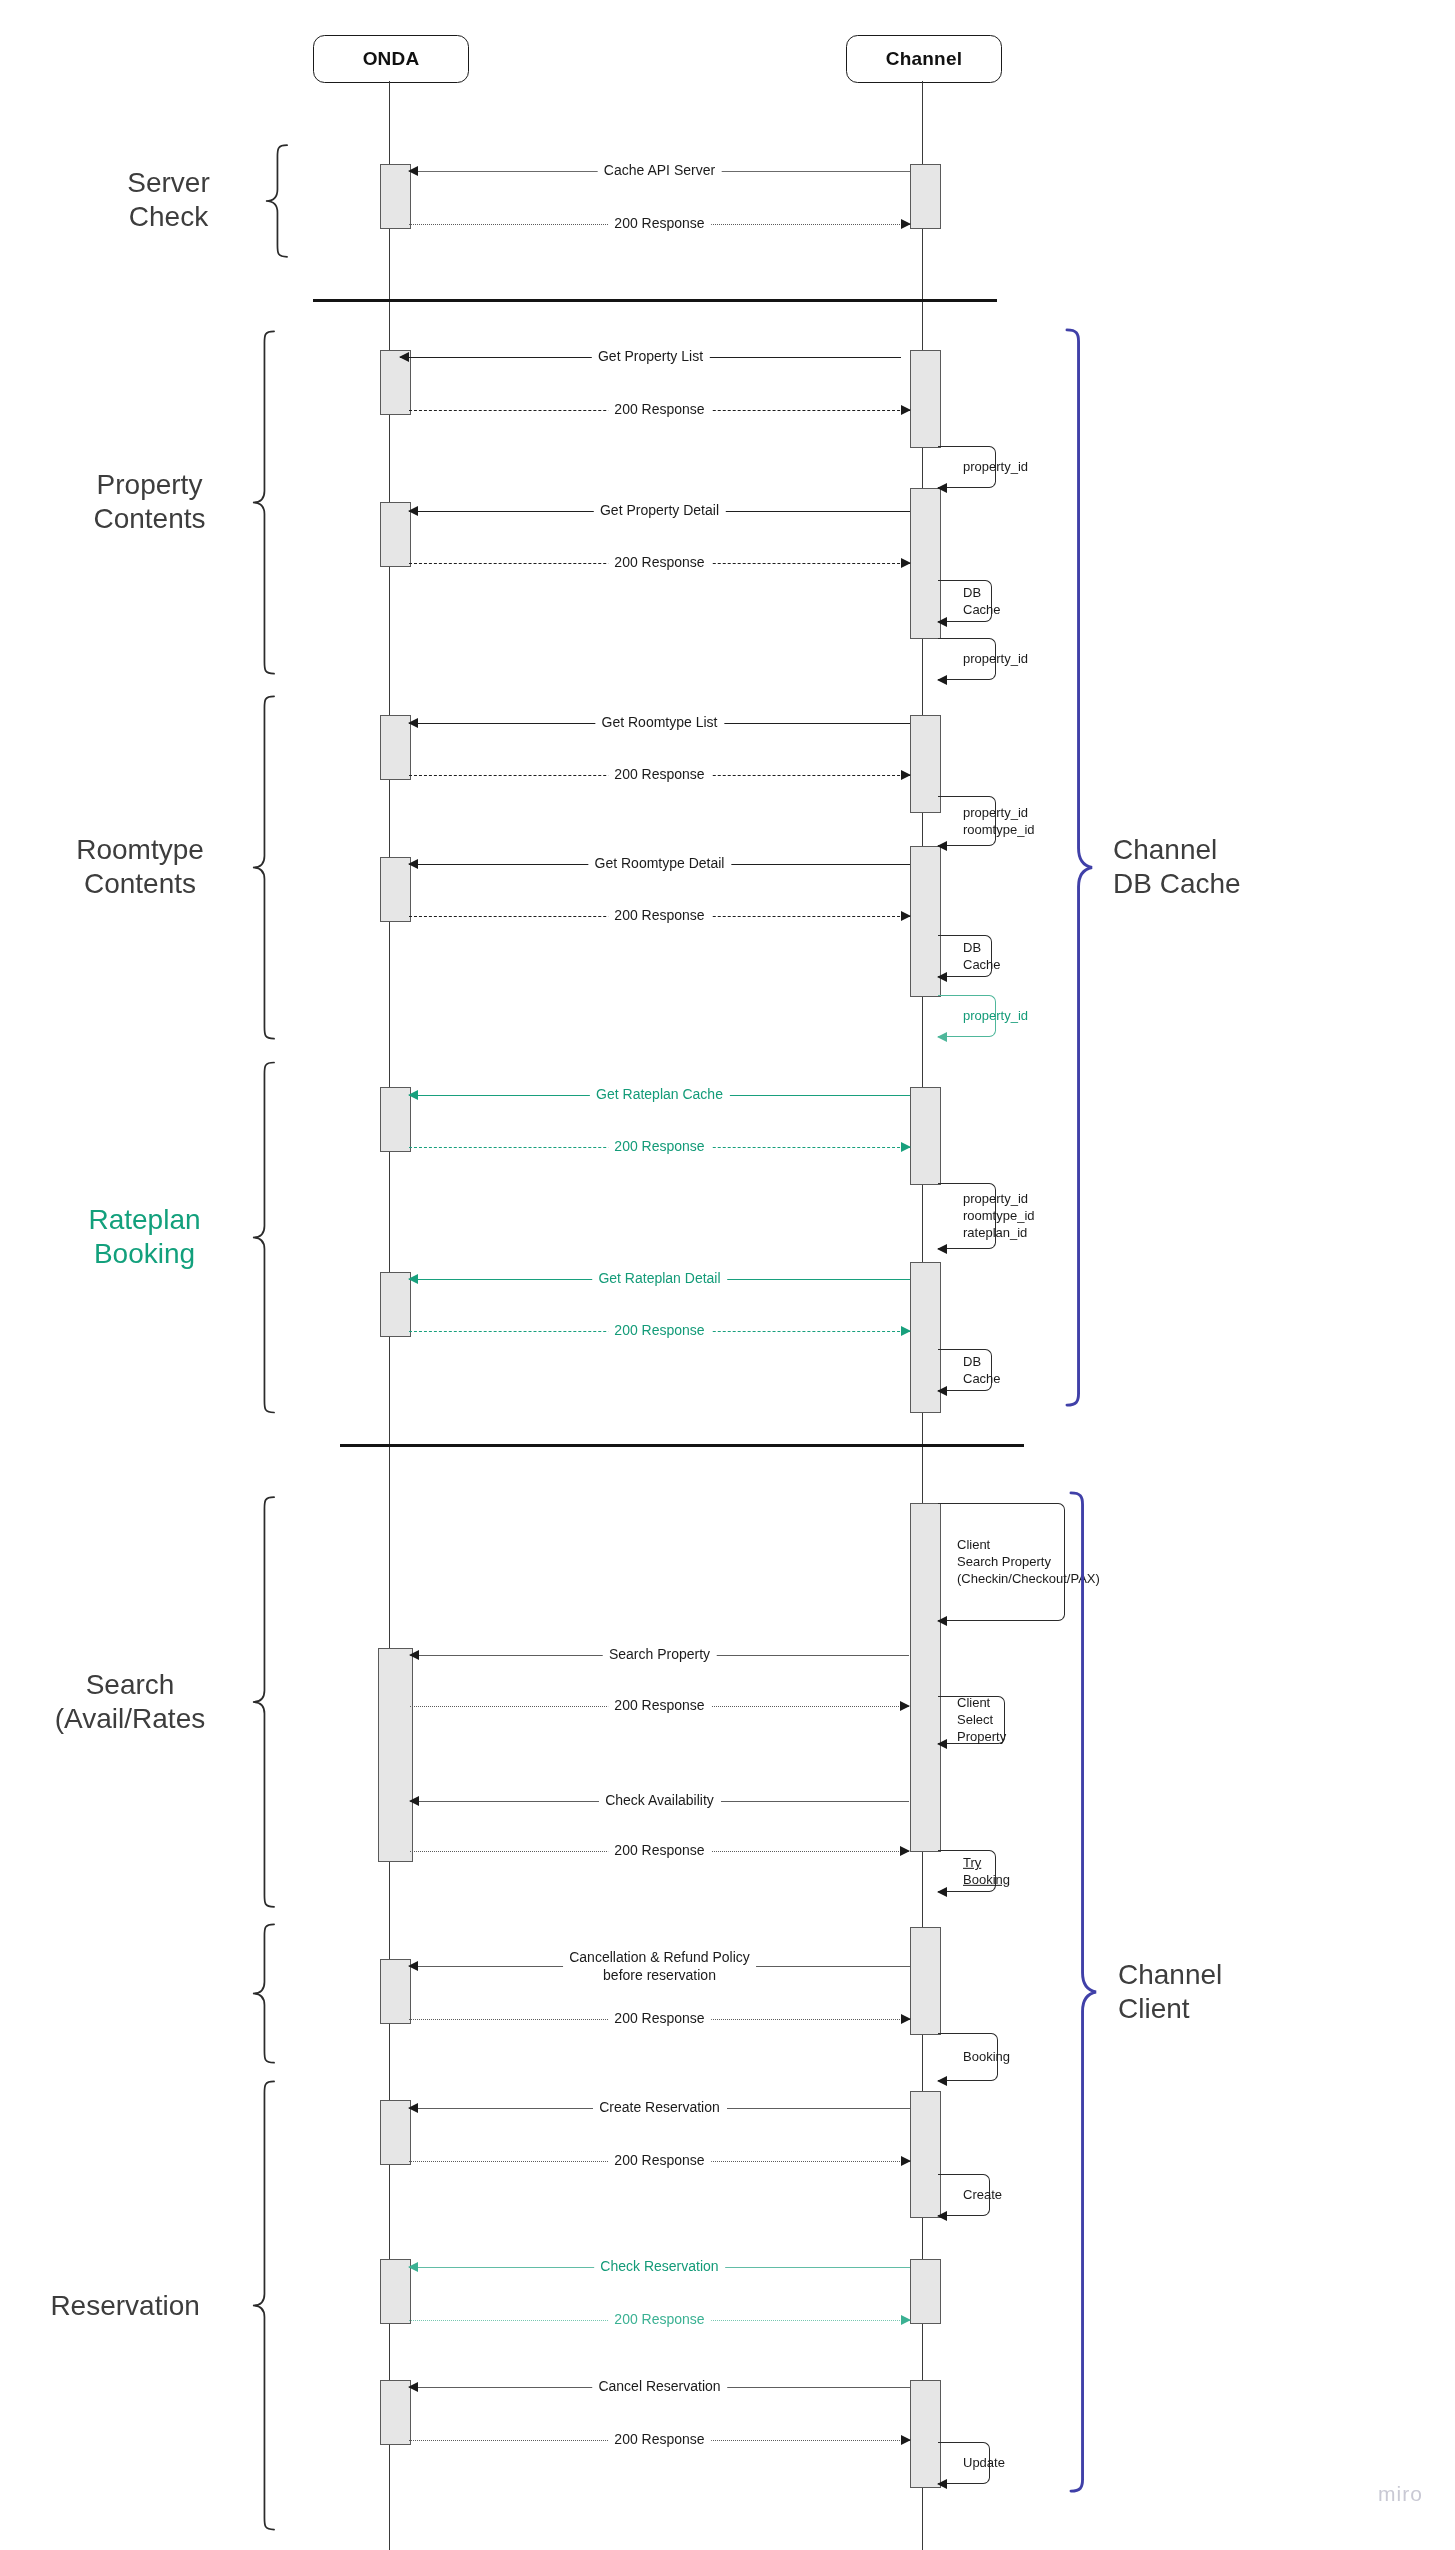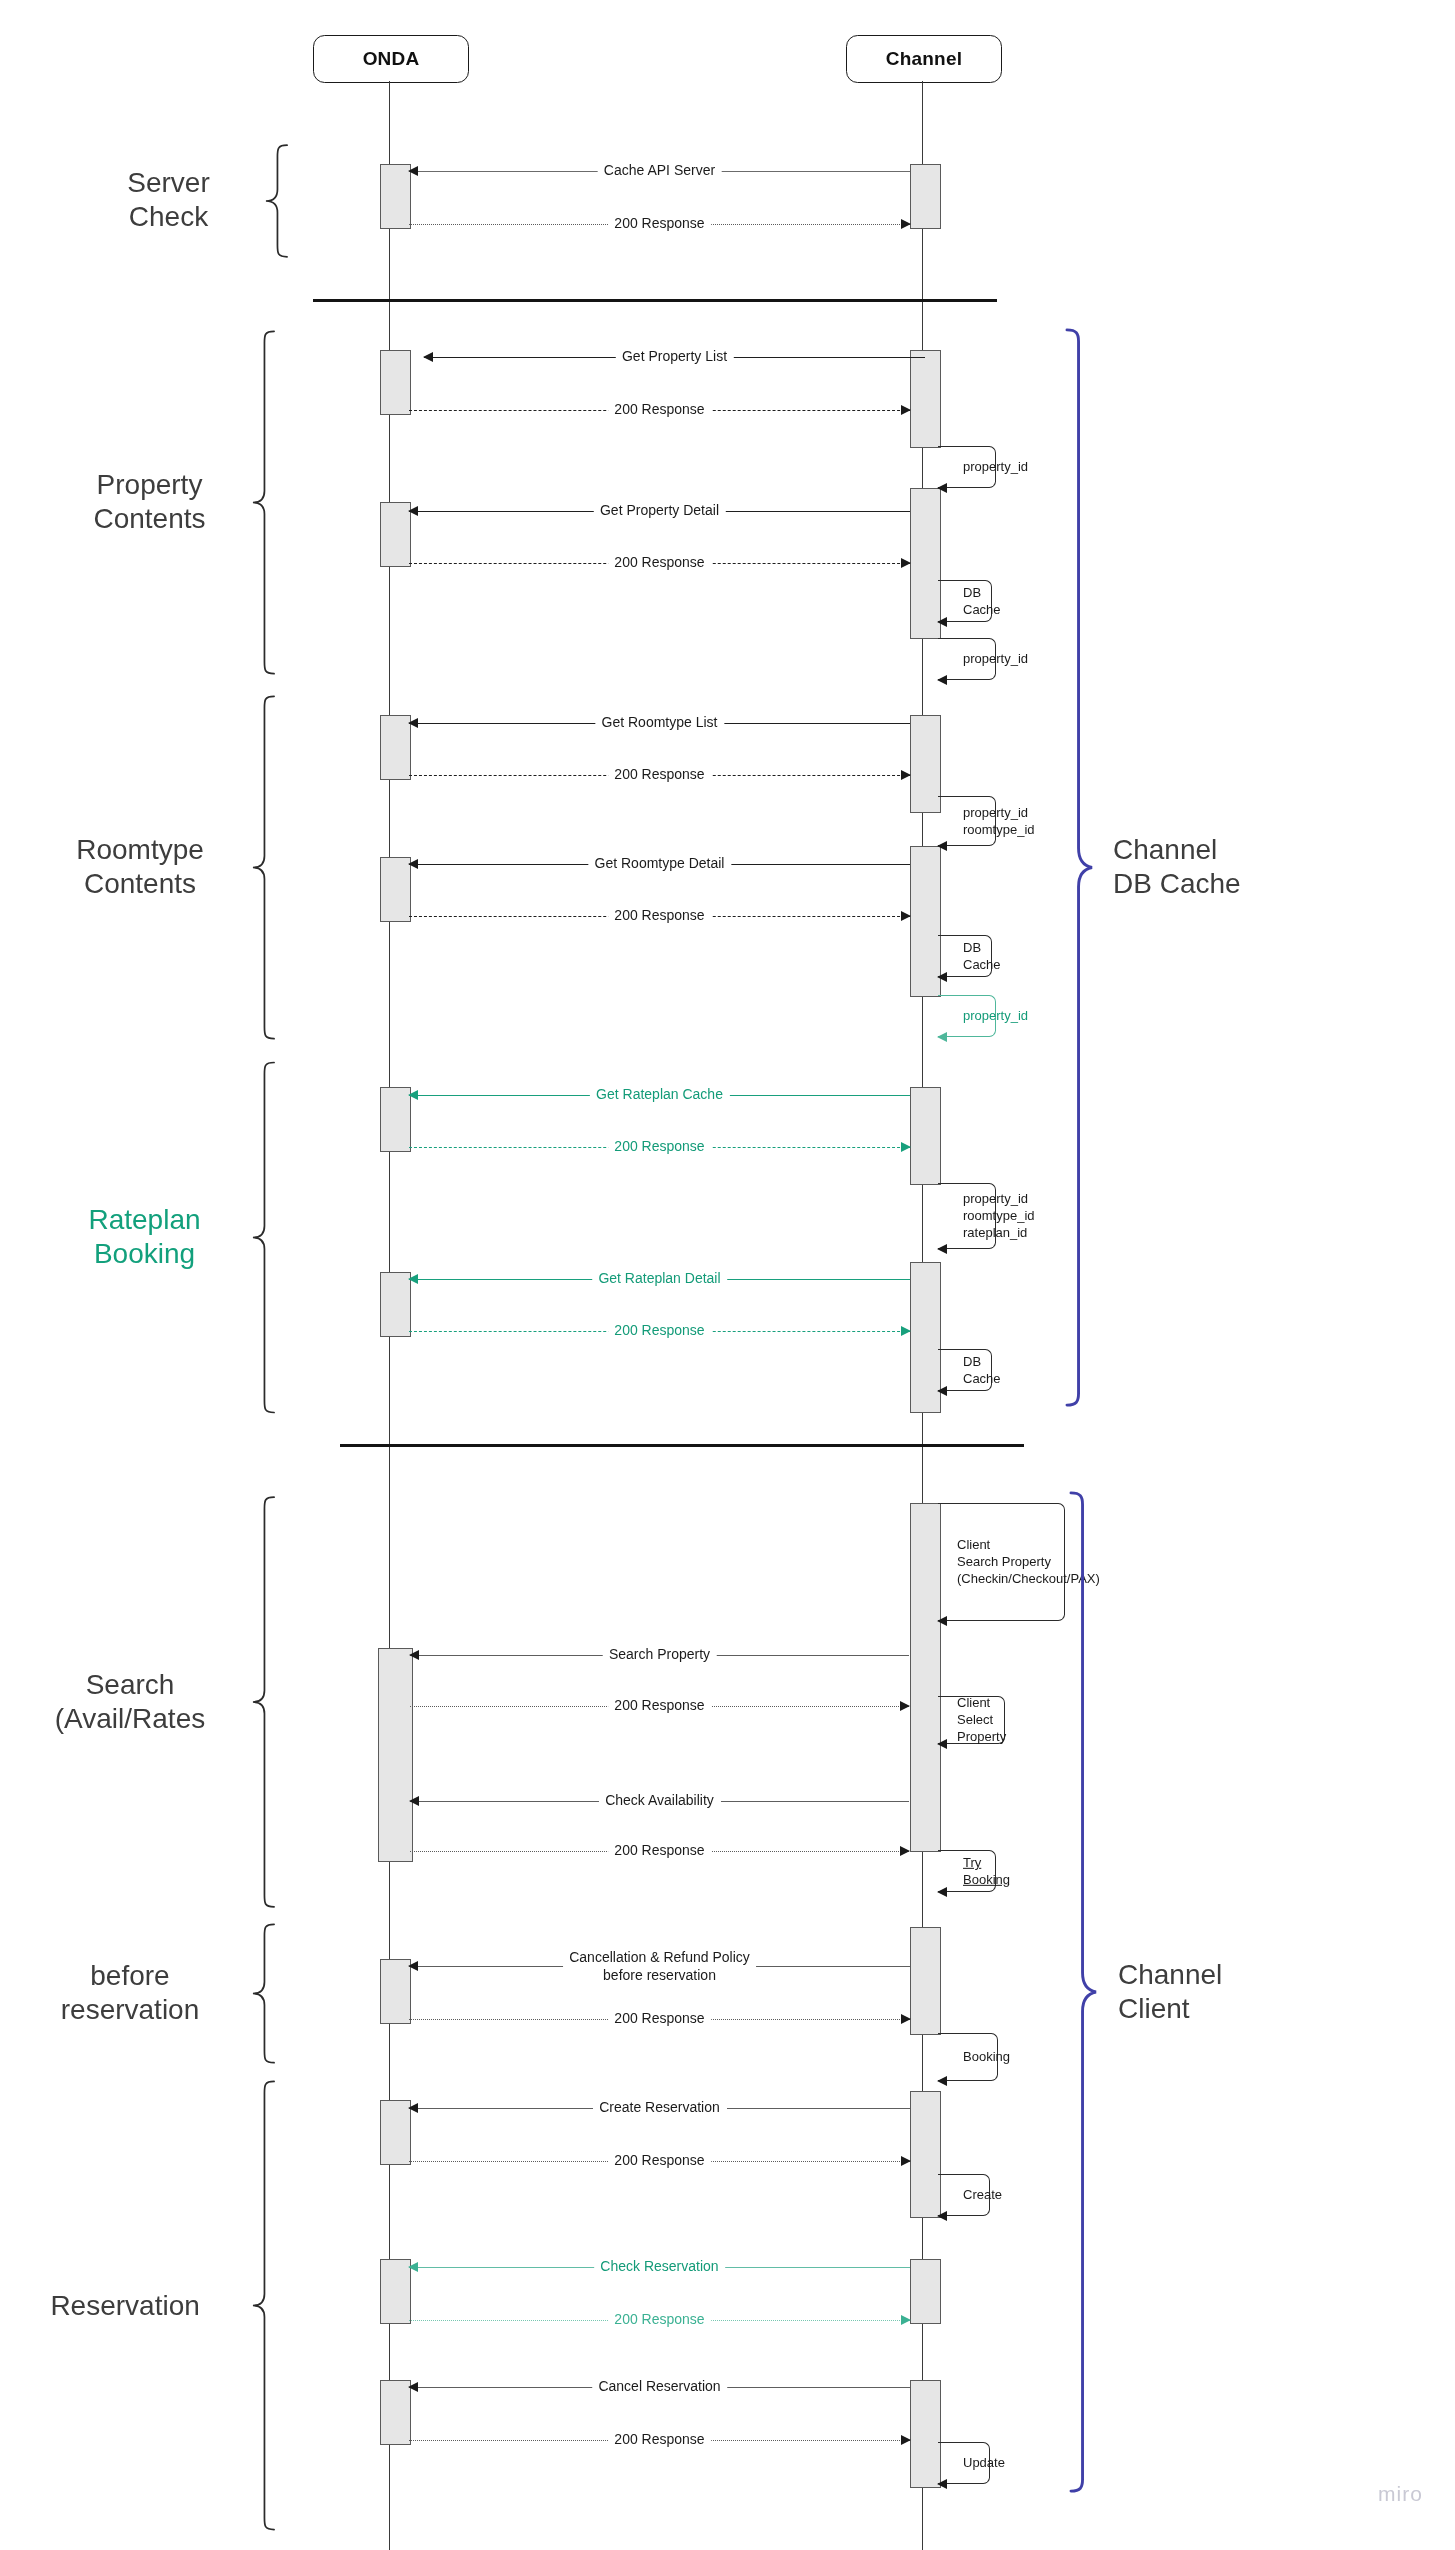--- a/index.html
+++ b/index.html
@@ -136,21 +136,21 @@
     <div class="ln" style="border-top-color:#6b6b6b;"></div>
       <div class="arrow left"></div>
     <div class="lbl">Cache API Server</div>
   </div>
   <div class="msg dotted gray" style="left:409px;top:224px;width:501px;">
     <div class="ln" style="border-top-color:#5c5c5c;"></div>
       <div class="arrow right"></div>
     <div class="lbl">200 Response</div>
   </div>
 
-  <div class="msg solid" style="left:424px;top:357px;width:501px;">
+  <div class="msg solid" style="left:400px;top:357px;width:501px;">
     <div class="ln" style="border-top-color:#1f1f1f;"></div>
       <div class="arrow left"></div>
     <div class="lbl">Get Property List</div>
   </div>
   <div class="msg dashed" style="left:409px;top:410px;width:501px;">
     <div class="ln" style="border-top-color:#1f1f1f;"></div>
       <div class="arrow right"></div>
     <div class="lbl">200 Response</div>
   </div>
   <div class="msg solid" style="left:409px;top:511px;width:501px;">
@@ -398,22 +398,20 @@
     </svg>
   </div>
   <div class="brace-label" style="left:19px;top:1702px;width:222px;">Search
 (Avail/Rates</div>
 
   <div class="brace" style="left:251px;top:1922px;width:25px;height:143px;">
     <svg width="25" height="143" viewBox="0 0 26 148">
       <path d="M24 2 C14 2 14 6 14 14 L14 62 C14 70 10 74 2 74 C10 74 14 78 14 86 L14 134 C14 142 14 146 24 146" fill="none" stroke="#2b2b2b" stroke-width="1.8" stroke-linecap="round"></path>
     </svg>
   </div>
-  <div class="brace-label" style="left:19px;top:1993px;width:222px;">before
-reservation</div>
 
   <div class="brace" style="left:251px;top:2079px;width:25px;height:453px;">
     <svg width="25" height="453" viewBox="0 0 26 470">
       <path d="M24 2 C14 2 14 6 14 14 L14 223 C14 231 10 235 2 235 C10 235 14 239 14 247 L14 456 C14 464 14 468 24 468" fill="none" stroke="#2b2b2b" stroke-width="1.8" stroke-linecap="round"></path>
     </svg>
   </div>
   <div class="brace-label" style="left:9.6px;top:2306px;width:231px;">Reservation</div>
 
   <div class="rbrace" style="left:1065px;top:328px;width:29px;height:1079px;">
     <svg width="29" height="1079" viewBox="0 0 30 1120">

